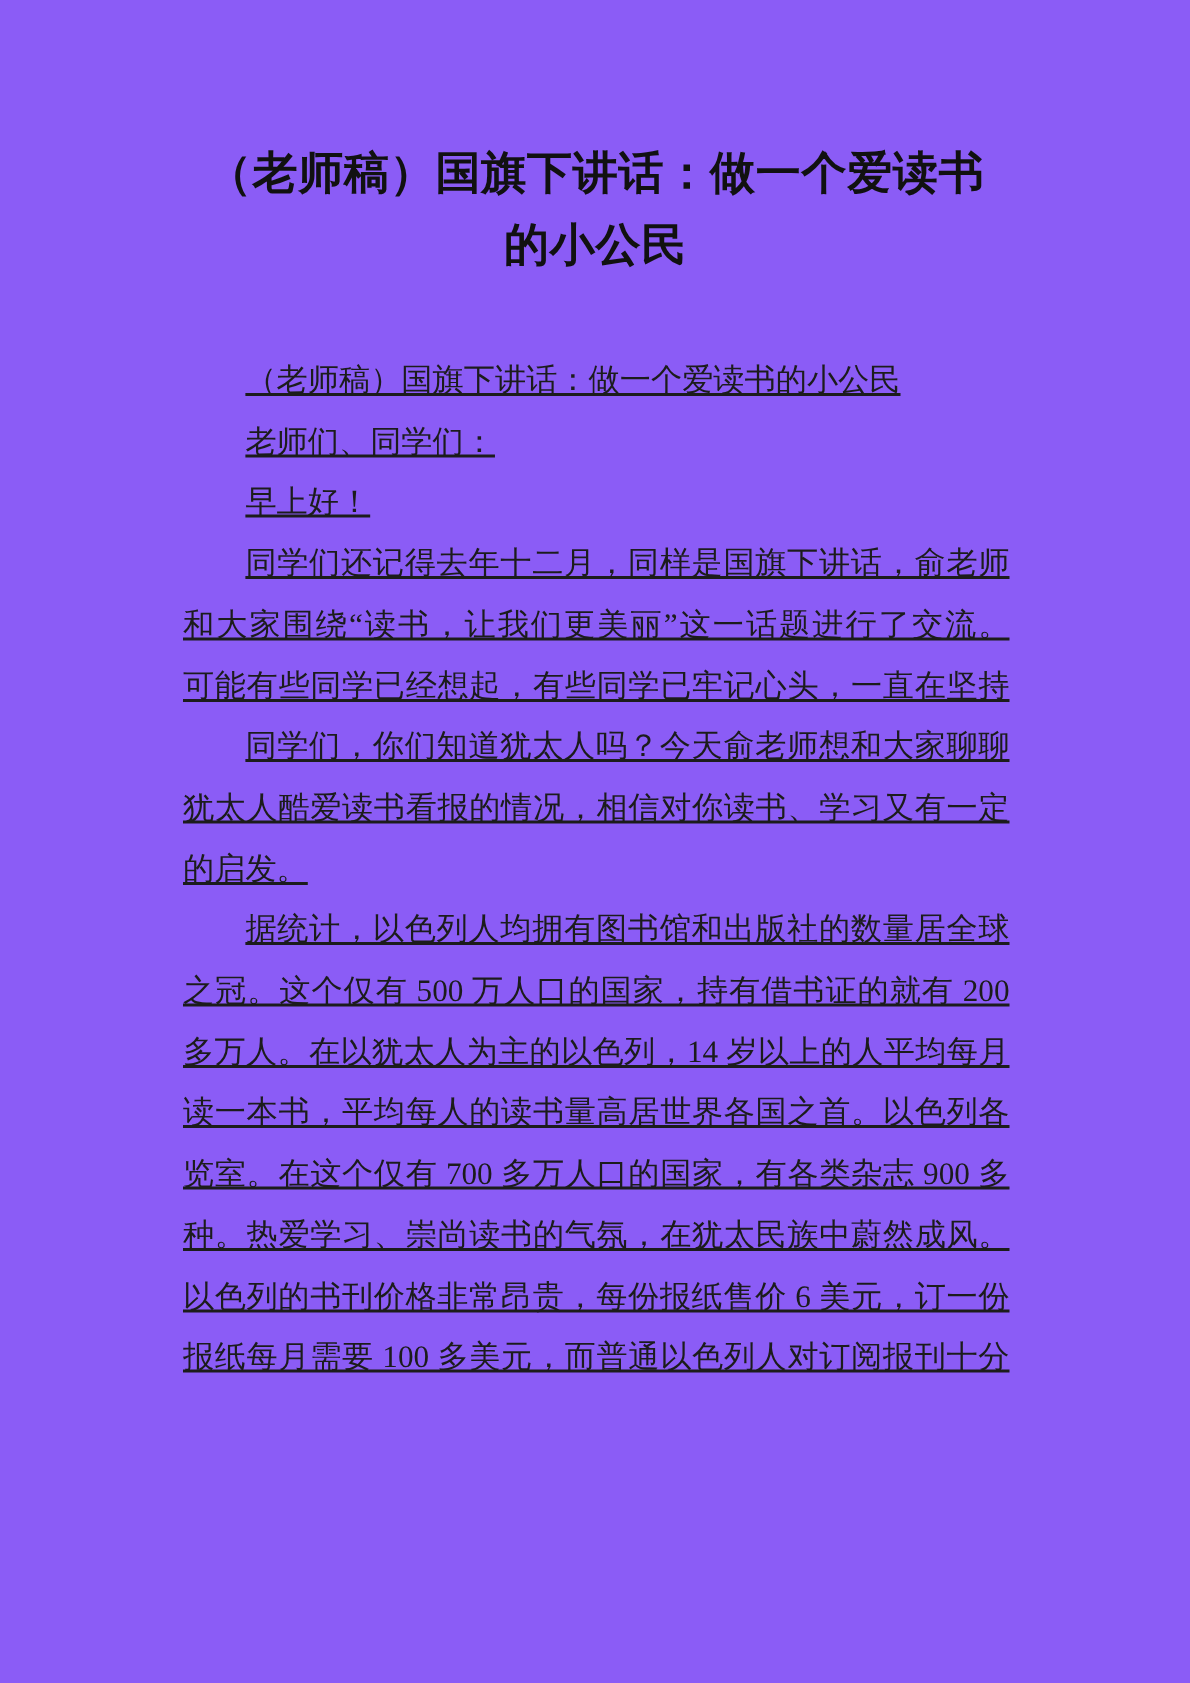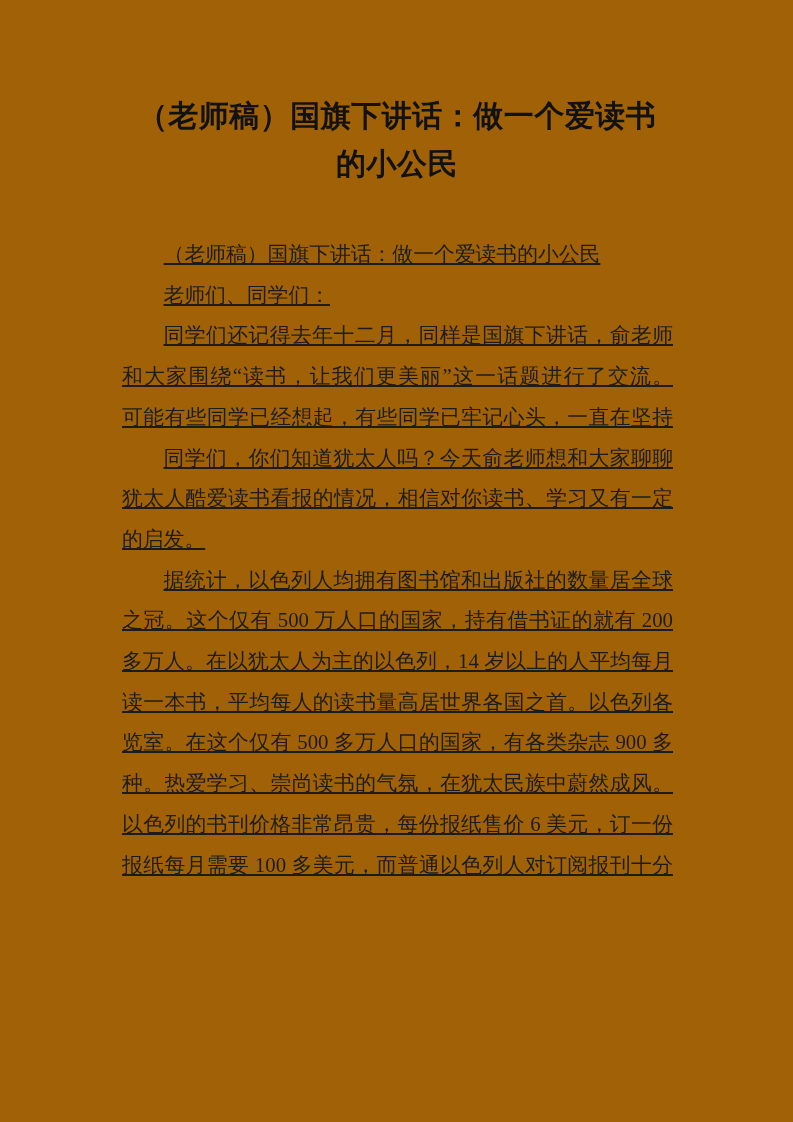--- a/index.html
+++ b/index.html
@@ -1,20 +1,20 @@
 <!DOCTYPE html>
 <html><head>
 <meta charset="utf-8">
 <style>
   html, body { margin: 0; padding: 0; background: #ffffff; }
   .page {
     position: relative;
     width: 793px;
     height: 1122px;
-    background: #a16207;
+    background: #8b5cf6;
     overflow: hidden;
     font-family: "Liberation Serif", "DejaVu Serif", serif;
     color: #1a1a1a;
   }
   .doc-title {
     margin: 92px 121px 0 122px;
     text-align: center;
     font-size: 30px;
     line-height: 48px;
     font-weight: bold;
@@ -47,29 +47,30 @@
 <div class="page">
 
   <div class="doc-title">
       <div class="t-line">（老师稿）国旗下讲话：做一个爱读书</div>
       <div class="t-line">的小公民</div>
     </div>
 
   <div class="doc-body">
       <div class="line indent">（老师稿）国旗下讲话：做一个爱读书的小公民</div>
       <div class="line indent">老师们、同学们：</div>
+      <div class="line indent">早上好！</div>
       <div class="line indent fill">同学们还记得去年十二月，同样是国旗下讲话，俞老师</div>
       <div class="line fill">和大家围绕“读书，让我们更美丽”这一话题进行了交流。</div>
       <div class="line fill">可能有些同学已经想起，有些同学已牢记心头，一直在坚持</div>
       <div class="line indent fill">同学们，你们知道犹太人吗？今天俞老师想和大家聊聊</div>
       <div class="line fill">犹太人酷爱读书看报的情况，相信对你读书、学习又有一定</div>
       <div class="line">的启发。</div>
       <div class="line indent fill">据统计，以色列人均拥有图书馆和出版社的数量居全球</div>
       <div class="line fill">之冠。这个仅有 500 万人口的国家，持有借书证的就有 200</div>
       <div class="line fill">多万人。在以犹太人为主的以色列，14 岁以上的人平均每月</div>
       <div class="line fill">读一本书，平均每人的读书量高居世界各国之首。以色列各</div>
-      <div class="line fill">览室。在这个仅有 500 多万人口的国家，有各类杂志 900 多</div>
+      <div class="line fill">览室。在这个仅有 700 多万人口的国家，有各类杂志 900 多</div>
       <div class="line fill">种。热爱学习、崇尚读书的气氛，在犹太民族中蔚然成风。</div>
       <div class="line fill">以色列的书刊价格非常昂贵，每份报纸售价 6 美元，订一份</div>
       <div class="line fill">报纸每月需要 100 多美元，而普通以色列人对订阅报刊十分</div>
     </div>
 
 </div>
 
 </body></html>

